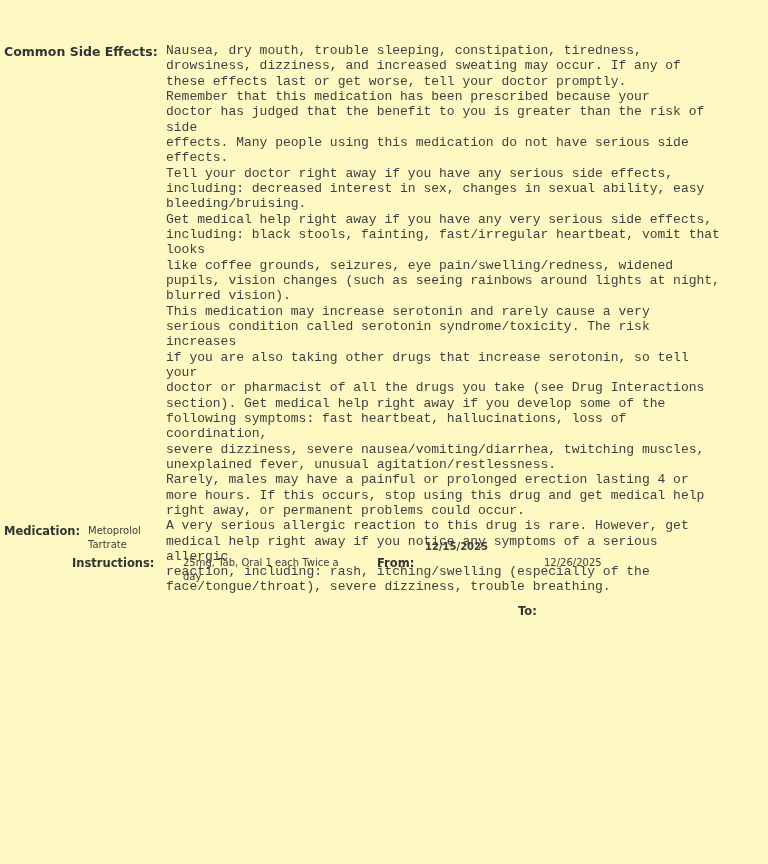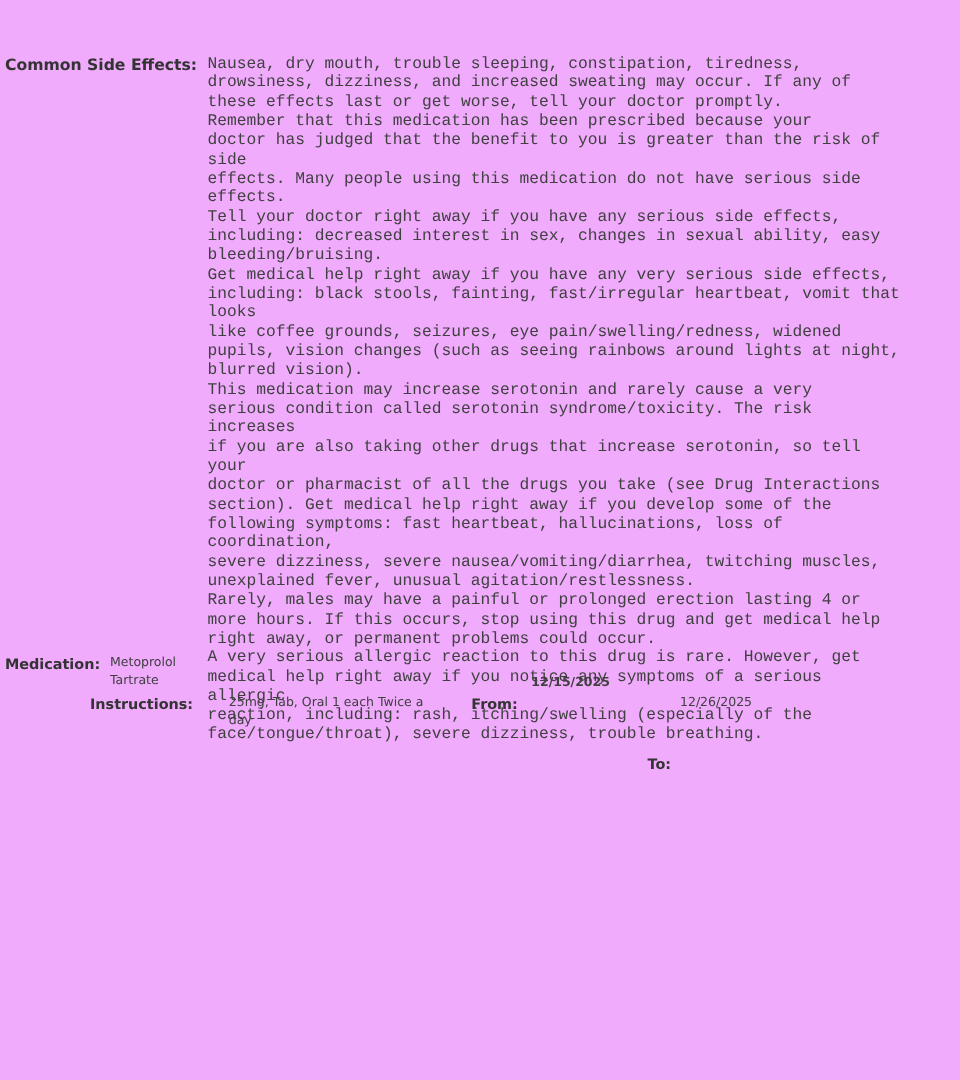--- a/index.html
+++ b/index.html
@@ -1,20 +1,20 @@
 <!DOCTYPE html>
 <html><head>
 <meta charset="utf-8">
 <style>
   html, body { margin: 0; padding: 0; background: #ffffff; }
   .page {
     position: relative;
     width: 768px;
     height: 864px;
-    background: #f0abfc;
+    background: #fef9c3;
     overflow: hidden;
     font-family: "Liberation Sans", sans-serif;
   }
   .label {
     font-family: "DejaVu Sans", sans-serif;
     font-weight: bold;
     color: #333333;
     position: absolute;
     white-space: nowrap;
   }

